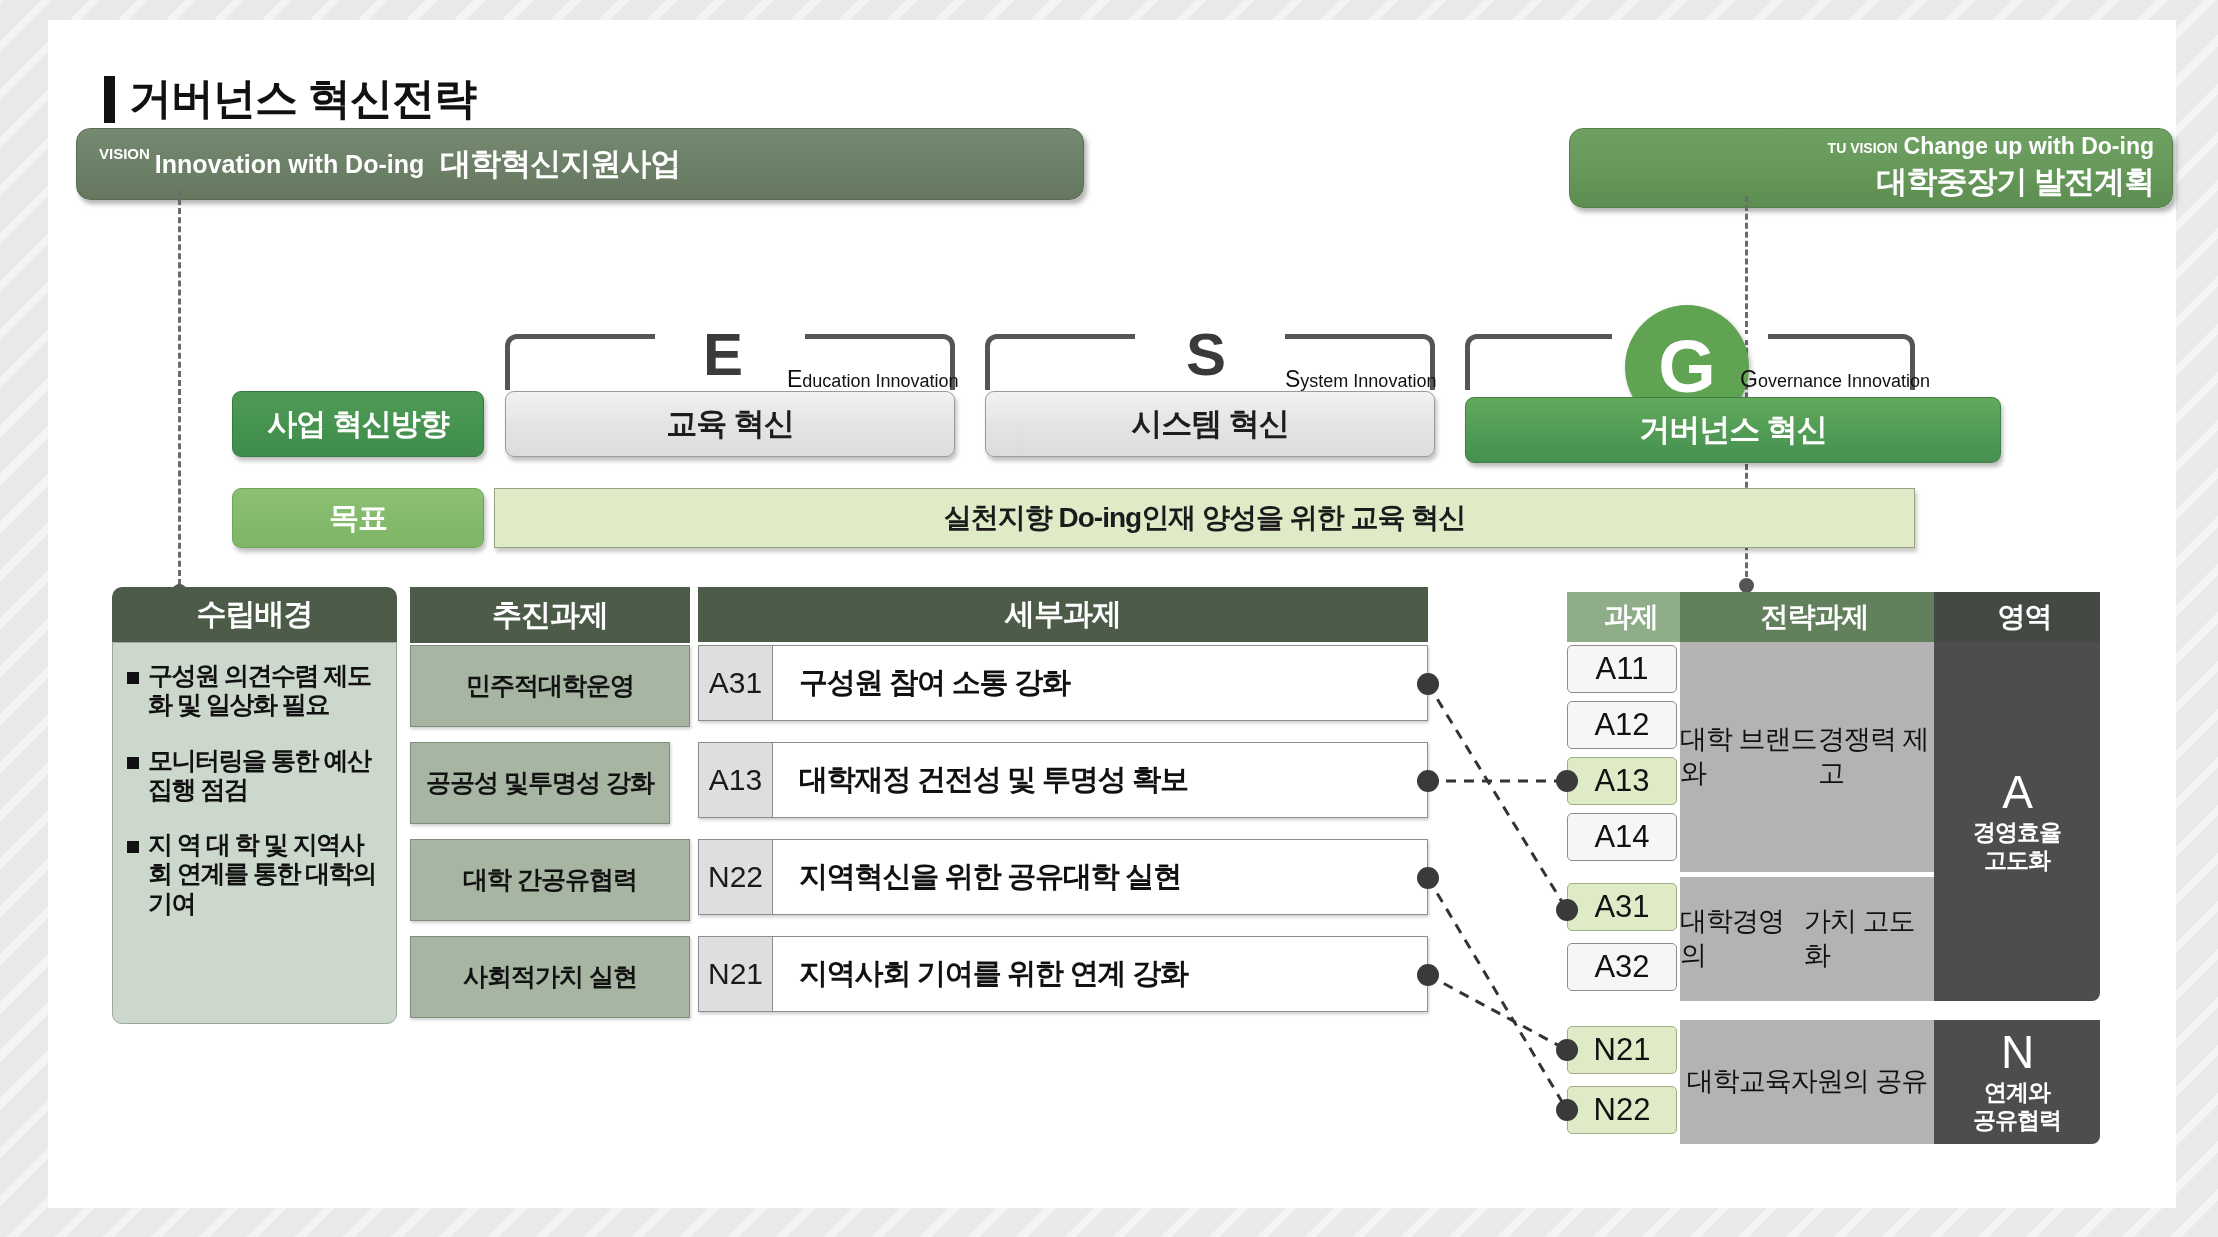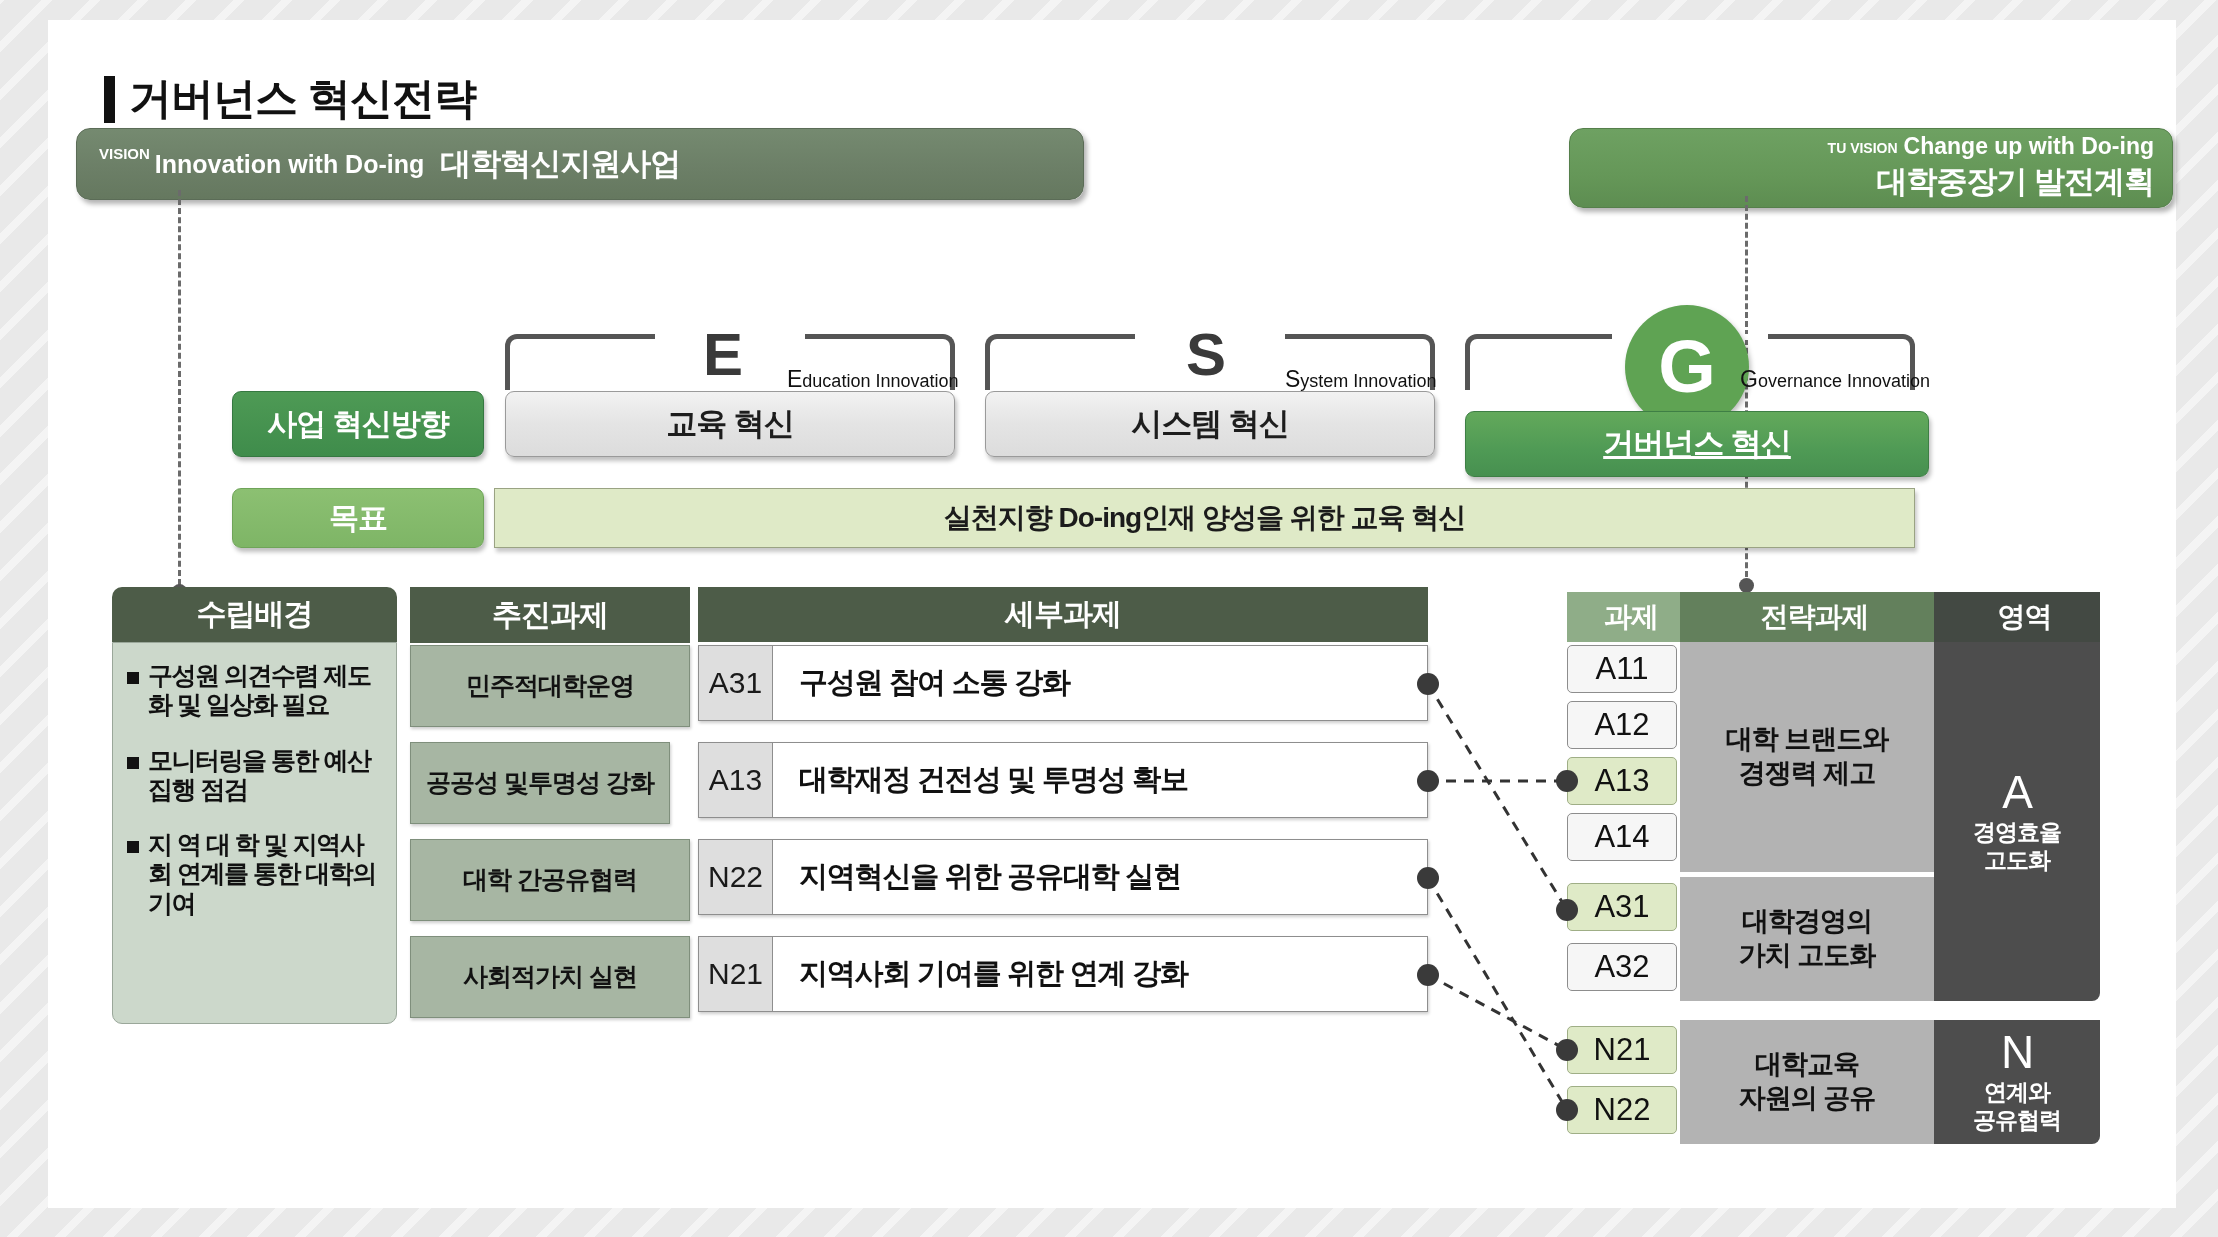--- a/index.html
+++ b/index.html
@@ -187,22 +187,22 @@
 
   .mcode {
     position: absolute; height: 48px; width: 110px;
     background: #f6f6f6; border: 1px solid #8d8d8d; border-radius: 5px;
     display: flex; align-items: center; justify-content: center;
     font-size: 31px; color: #111;
   }
   .mcode.hl { background: #dfeac7; border-color: #9fae86; }
   .mstrat {
     position: absolute; background: #b3b3b3;
-    display: flex; flex-direction: column; align-items: center; justify-content: center;
-    font-size: 27px; color: #111; font-weight: bold; line-height: 1.25; letter-spacing: -1px;
+    display: flex; flex-direction: row; align-items: center; justify-content: center;
+    font-size: 27px; color: #111; font-weight: normal; line-height: 1.25; letter-spacing: -1px;
   }
   .marea {
     position: absolute; background: #4d4d4d;
     display: flex; flex-direction: column; align-items: center; justify-content: center;
     color: #fff; letter-spacing: -1px;
   }
   .marea .big { font-size: 46px; font-weight: 400; line-height: 1; }
   .marea .small { font-size: 23px; font-weight: bold; line-height: 1.2; text-align: center; margin-top: 4px; }
 
   svg.conn { position: absolute; left: 0; top: 0; width: 2218px; height: 1237px; pointer-events: none; }
@@ -254,21 +254,21 @@
 <div class="esg-sub" style="left:1285px; top:366px;"><span class="cap">S</span>ystem Innovation</div>
 <div class="esg-box" style="left:985px; top:391px; width:450px;">
   <span>시스템 혁신</span>
 </div>
 
 <div class="esg-bracket" style="left:1465px; top:334px; width:450px;">
   <span style="position:absolute; top:-5px; left:calc(50% - 78px); width:156px; height:6px; background:#fff;"></span>
 </div>
 <div class="g-circle" style="left:1625px; top:305px;">G</div>
 <div class="esg-sub" style="left:1740px; top:366px;"><span class="cap">G</span>overnance Innovation</div>
-<div class="esg-box green" style="left:1465px; top:411px; width:464px;text-decoration:underline;">
+<div class="esg-box green" style="left:1465px; top:397px; width:536px;">
   <span>거버넌스 혁신</span>
 </div>
 
 <div class="side-label dark" style="left:232px; top:391px; width:252px; height:66px;">
   <span>사업 혁신방향</span>
 </div>
 <div class="side-label light" style="left:232px; top:488px; width:252px; height:60px;">
   <span>목표</span>
 </div>
 <div class="goal-box" style="left:494px; top:488px; width:1421px; height:60px;">

